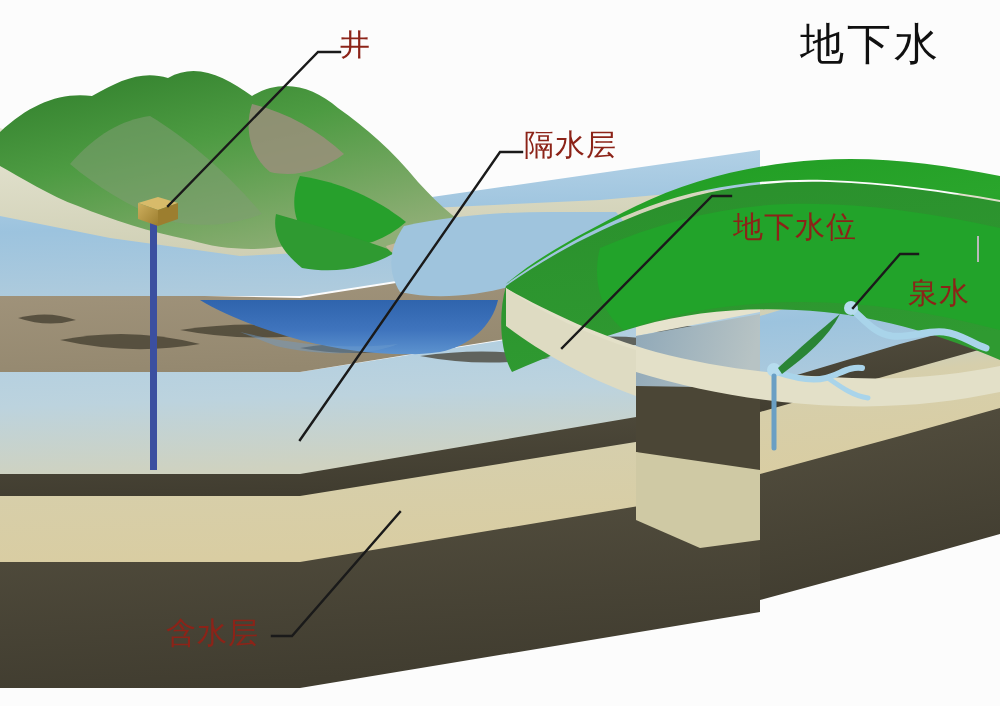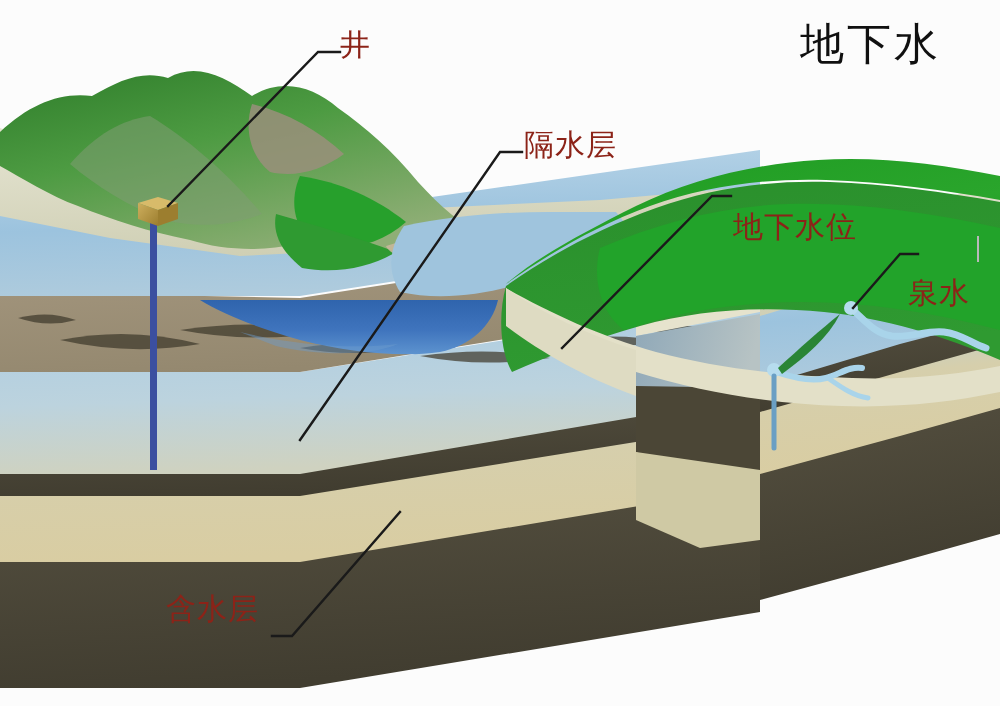--- a/index.html
+++ b/index.html
@@ -39,21 +39,21 @@
     line-height: 1;
     letter-spacing: 3px;
     white-space: nowrap;
     font-weight: normal;
     font-family: "DejaVu Sans", "Liberation Sans", sans-serif;
   }
   #lbl-well      { left: 340px; top: 30px; }
   #lbl-aquiclude { left: 524px; top: 130px; text-align: center; }
   #lbl-watertable{ left: 733px; top: 176px; margin-top: 36px; }
   #lbl-spring    { left: 908px; top: 230px; margin-top: 48px; }
-  #lbl-aquifer   { left: 166px; top: 594px; }
+  #lbl-aquifer   { left: 166px; top: 618px; }
   #title-main    { left: 800px; top: 22px; }
 </style>
 </head>
 <body>
 
 <div id="stage">
 
   <svg id="scene" viewBox="0 0 1000 706" xmlns="http://www.w3.org/2000/svg">
 
     <defs>

